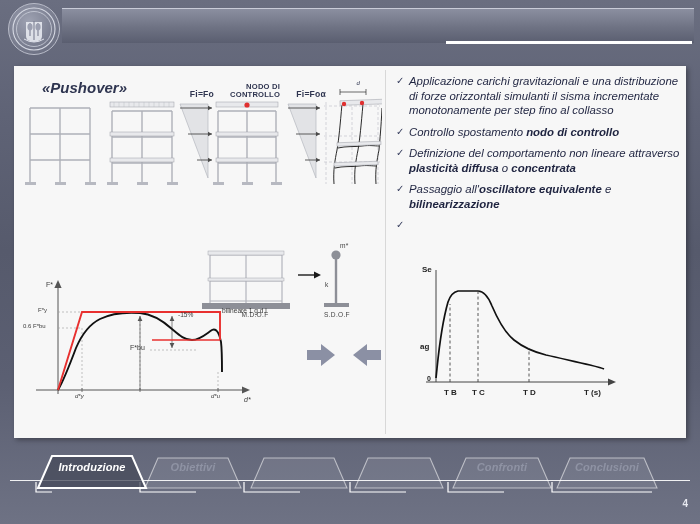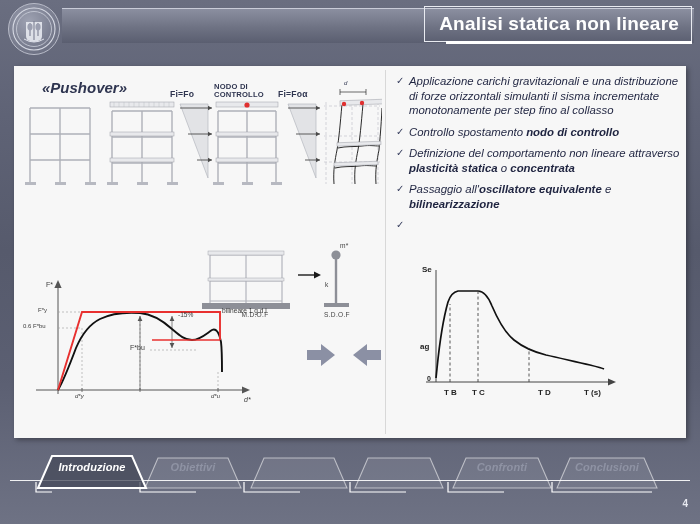--- a/index.html
+++ b/index.html
@@ -67,21 +67,21 @@
     color:#3a4160;font-size:10px;width:13px;flex:0 0 13px;line-height:14.5px;
   }
   .bullet .btext{
     font-style:italic;font-size:11.4px;color:#1f2440;line-height:14.5px;
     font-family:"Liberation Sans",sans-serif;
   }
   .bullet .btext b{font-weight:bold;font-style:italic;}
   
   .diagrams{position:absolute;left:22px;top:86px;width:360px;height:110px;}
   .dlabel{
-    position:absolute;font-size:7.6px;font-weight:bold;color:#2f3550;text-align:left;
+    position:absolute;font-size:7.6px;font-weight:bold;color:#2f3550;text-align:right;
     letter-spacing:.2px;
   }
   
   .cap-chart{position:absolute;left:22px;top:272px;width:250px;height:148px;}
   .mini-label{position:absolute;font-size:6px;color:#3a3a3a;}
   
   .mdof-area{position:absolute;left:190px;top:245px;width:170px;height:110px;}
   .sys-label{position:absolute;font-size:6.6px;color:#444;letter-spacing:.3px;}
   
   .arrow-pair{position:absolute;left:305px;top:340px;width:80px;height:34px;}
@@ -117,23 +117,20 @@
         <circle cx="23" cy="23" r="21" fill="none" stroke="#d7dae4" stroke-width="1.1"></circle>
         <circle cx="23" cy="23" r="17.5" fill="none" stroke="#cdd0dc" stroke-width="0.8"></circle>
         <path d="M15 16 L15 30 Q15 34 19 35 L23 36 L27 35 Q31 34 31 30 L31 16 Z" fill="#eceef5" opacity="0.85"></path>
         <path d="M19 17 l0 13 M23 15 l0 19 M27 17 l0 13" stroke="#7b7f92" stroke-width="1.1" fill="none"></path>
         <ellipse cx="19" cy="21" rx="2.6" ry="3.4" fill="#9b9fb0"></ellipse>
         <ellipse cx="27" cy="21" rx="2.6" ry="3.4" fill="#9b9fb0"></ellipse>
         <path d="M13 33 q10 6 20 0" stroke="#dfe1ea" stroke-width="1" fill="none"></path>
       </svg>
     </div>
 
-    <div class="title-box">
-      <span>Analisi statica non lineare</span>
-    </div>
     <div class="title-underline"></div>
   </div>
 
   <div class="panel"></div>
   <div class="panel-divider"></div>
 
   <div class="pushover-label">«Pushover»</div>
 
   <div class="diagrams">
     <svg width="360" height="108" viewBox="0 0 360 108">
@@ -280,21 +277,21 @@
     <div class="bullet">
       <span class="chk">✓</span>
       <span class="btext"><span>Applicazione carichi gravitazionali e una distribuzione di forze orizzontali simulanti il sisma incrementate monotonamente per step fino al collasso</span></span>
     </div>
     <div class="bullet">
       <span class="chk">✓</span>
       <span class="btext"><span>Controllo spostamento </span><b>nodo di controllo</b></span>
     </div>
     <div class="bullet">
       <span class="chk">✓</span>
-      <span class="btext"><span>Definizione del comportamento non lineare attraverso </span><b>plasticità statica</b><span> o </span><b>concentrata</b></span>
+      <span class="btext"><span>Definizione del comportamento non lineare attraverso </span><b>plasticità diffusa</b><span> o </span><b>concentrata</b></span>
     </div>
     <div class="bullet">
       <span class="chk">✓</span>
       <span class="btext"><span>Passaggio all'</span><b>oscillatore equivalente</b><span> e </span><b>bilinearizzazione</b></span>
     </div>
     <div class="bullet">
       <span class="chk">✓</span>
     </div>
   </div>
 
@@ -412,21 +409,21 @@
         <line x1="46" y1="122" x2="46" y2="44"></line>
         <line x1="74" y1="122" x2="74" y2="31"></line>
         <line x1="125" y1="122" x2="125" y2="88"></line>
       </g>
     </svg>
     <div class="spec-label" style="left:18px;top:5px;font-size:8px;">Se</div>
     <div class="spec-label" style="left:16px;top:82px;font-size:8px;">ag</div>
     <div class="spec-label" style="left:23px;top:115px;font-size:7px;">0</div>
     <div class="spec-label" style="left:40px;top:128px;">T B</div>
     <div class="spec-label" style="left:68px;top:128px;text-align:right;">T C</div>
-    <div class="spec-label" style="left:134px;top:128px;">T D</div>
+    <div class="spec-label" style="left:119px;top:128px;">T D</div>
     <div class="spec-label" style="left:180px;top:128px;">T (s)</div>
   </div>
 
   <div class="nav">
     <div class="nav-baseline"></div>
 
     <svg style="position:absolute;left:0;top:0;width:700px;height:50px;" viewBox="0 0 700 50">
 
       <g fill="rgba(255,255,255,0.08)" stroke="rgba(255,255,255,0.55)" stroke-width="1.1">
         <path d="M158 6 L228 6 L241 36 L145 36 Z"></path>

